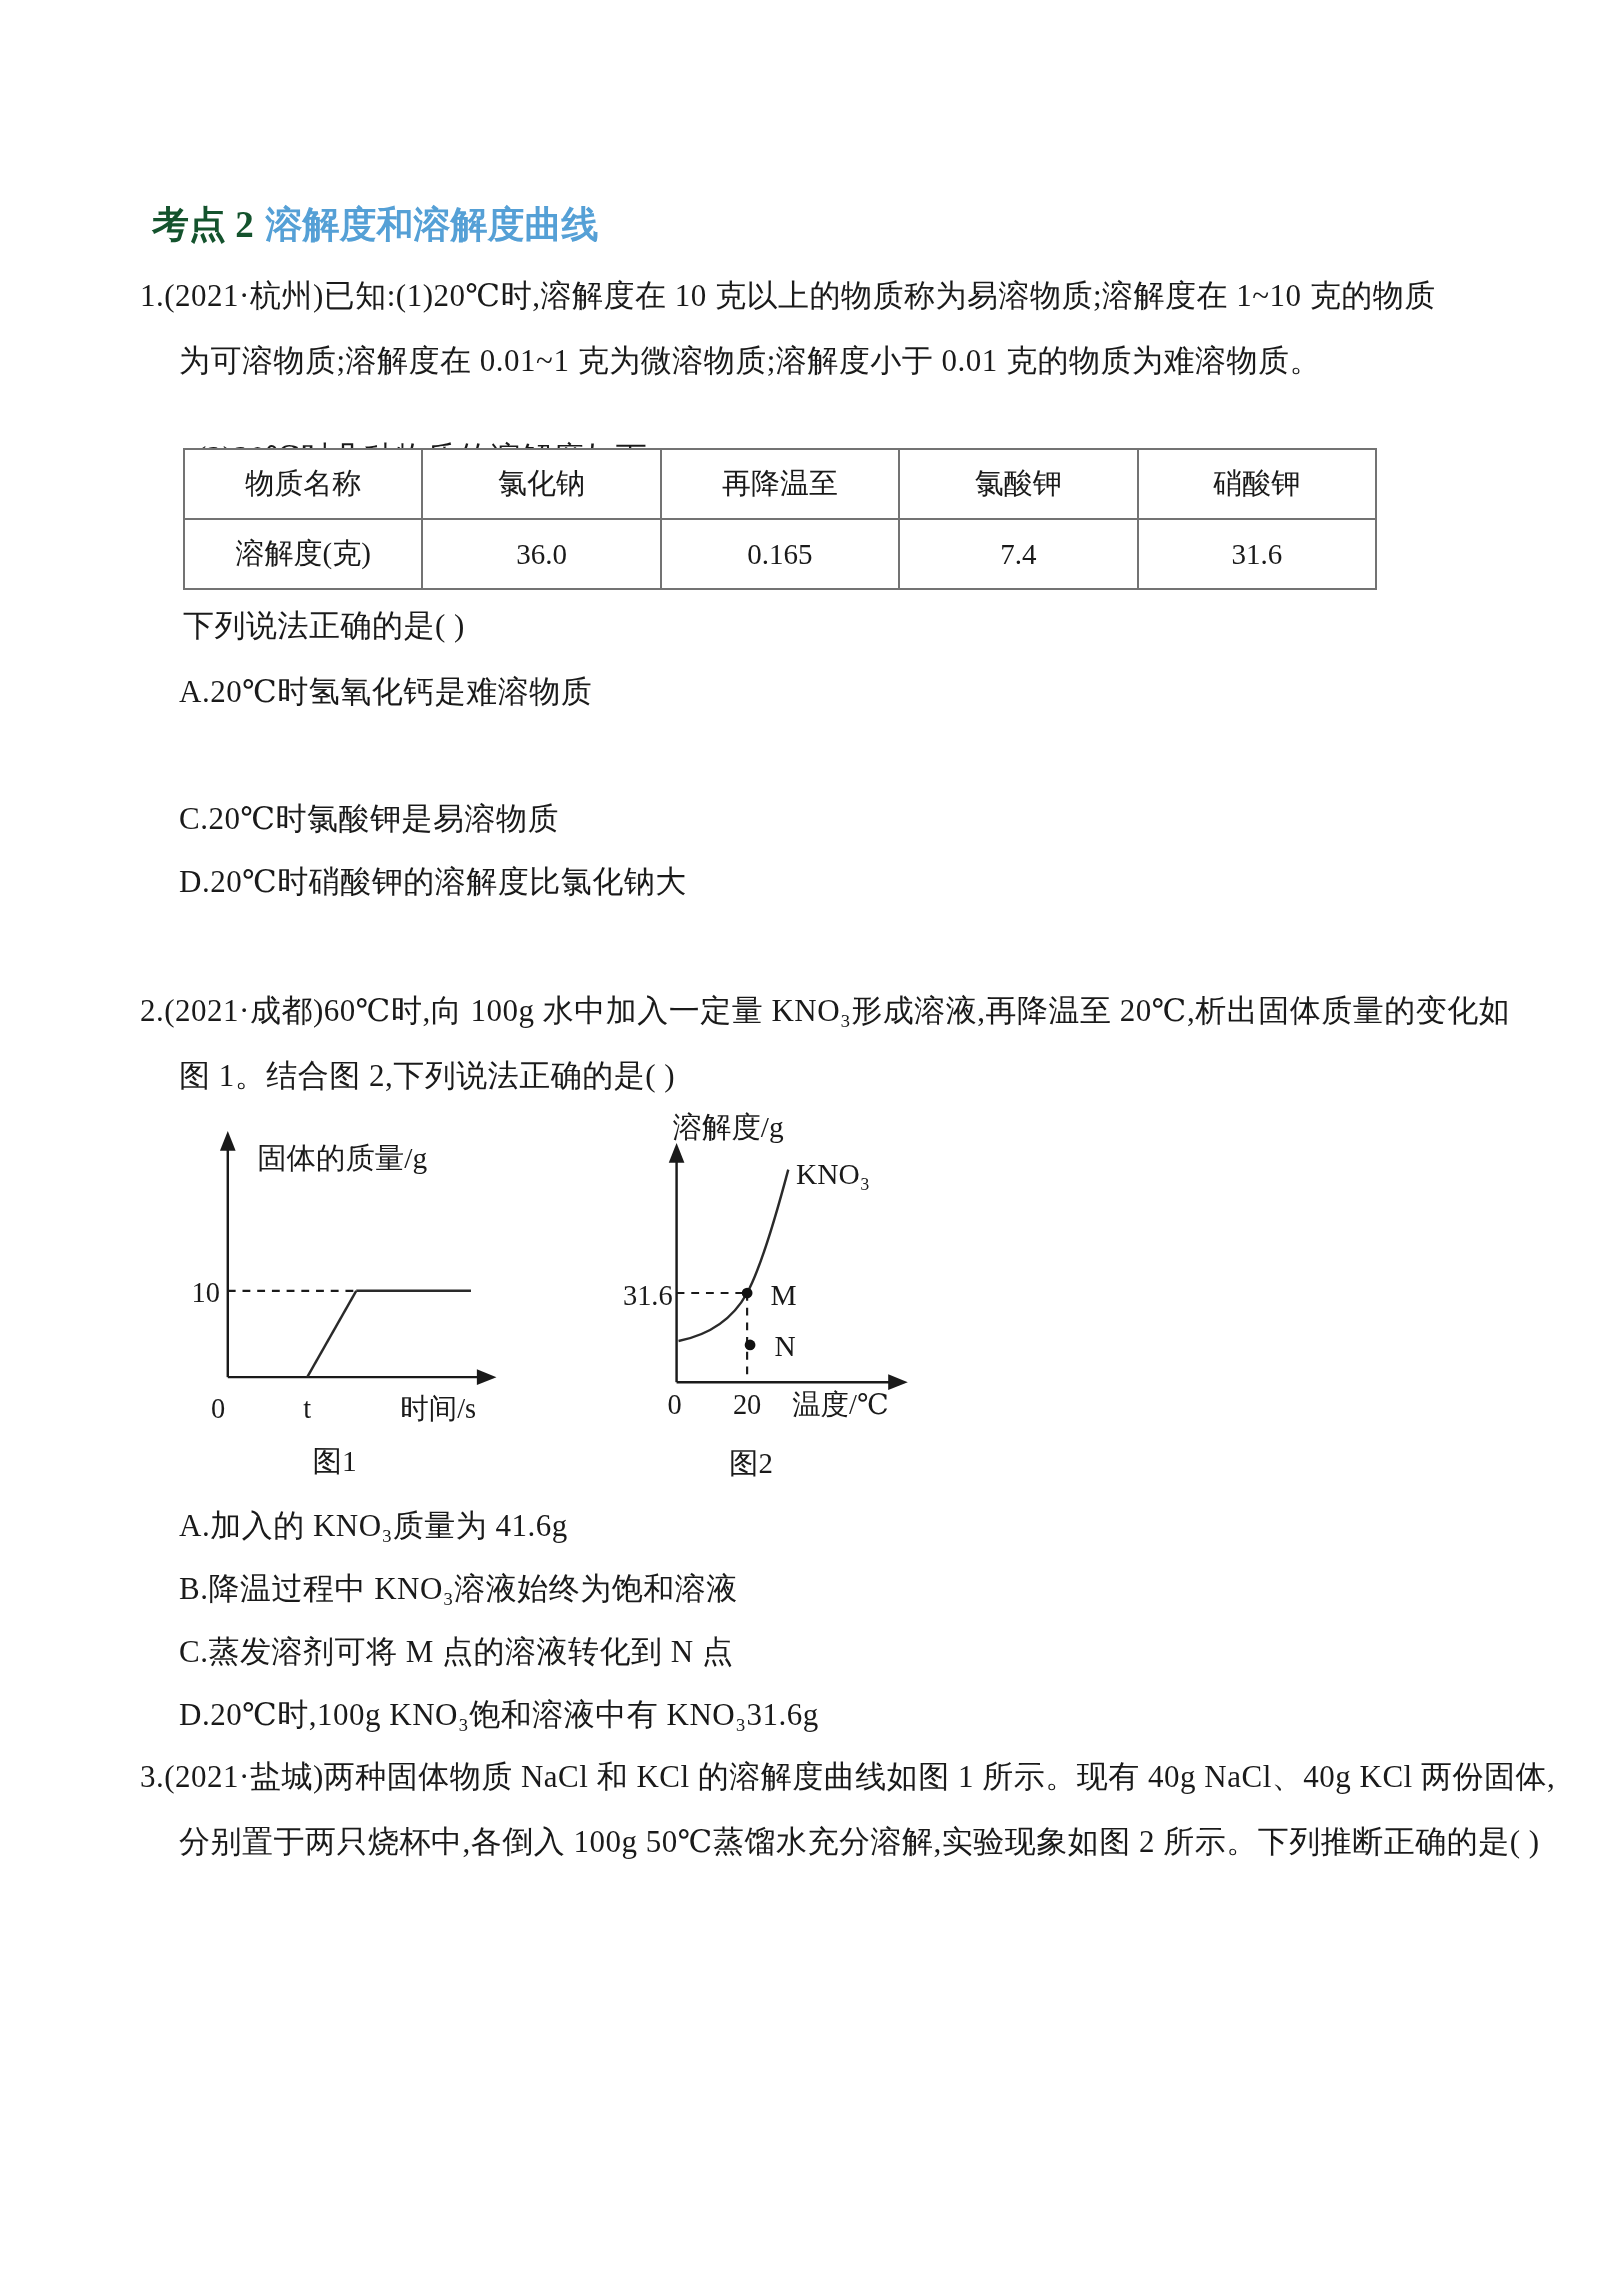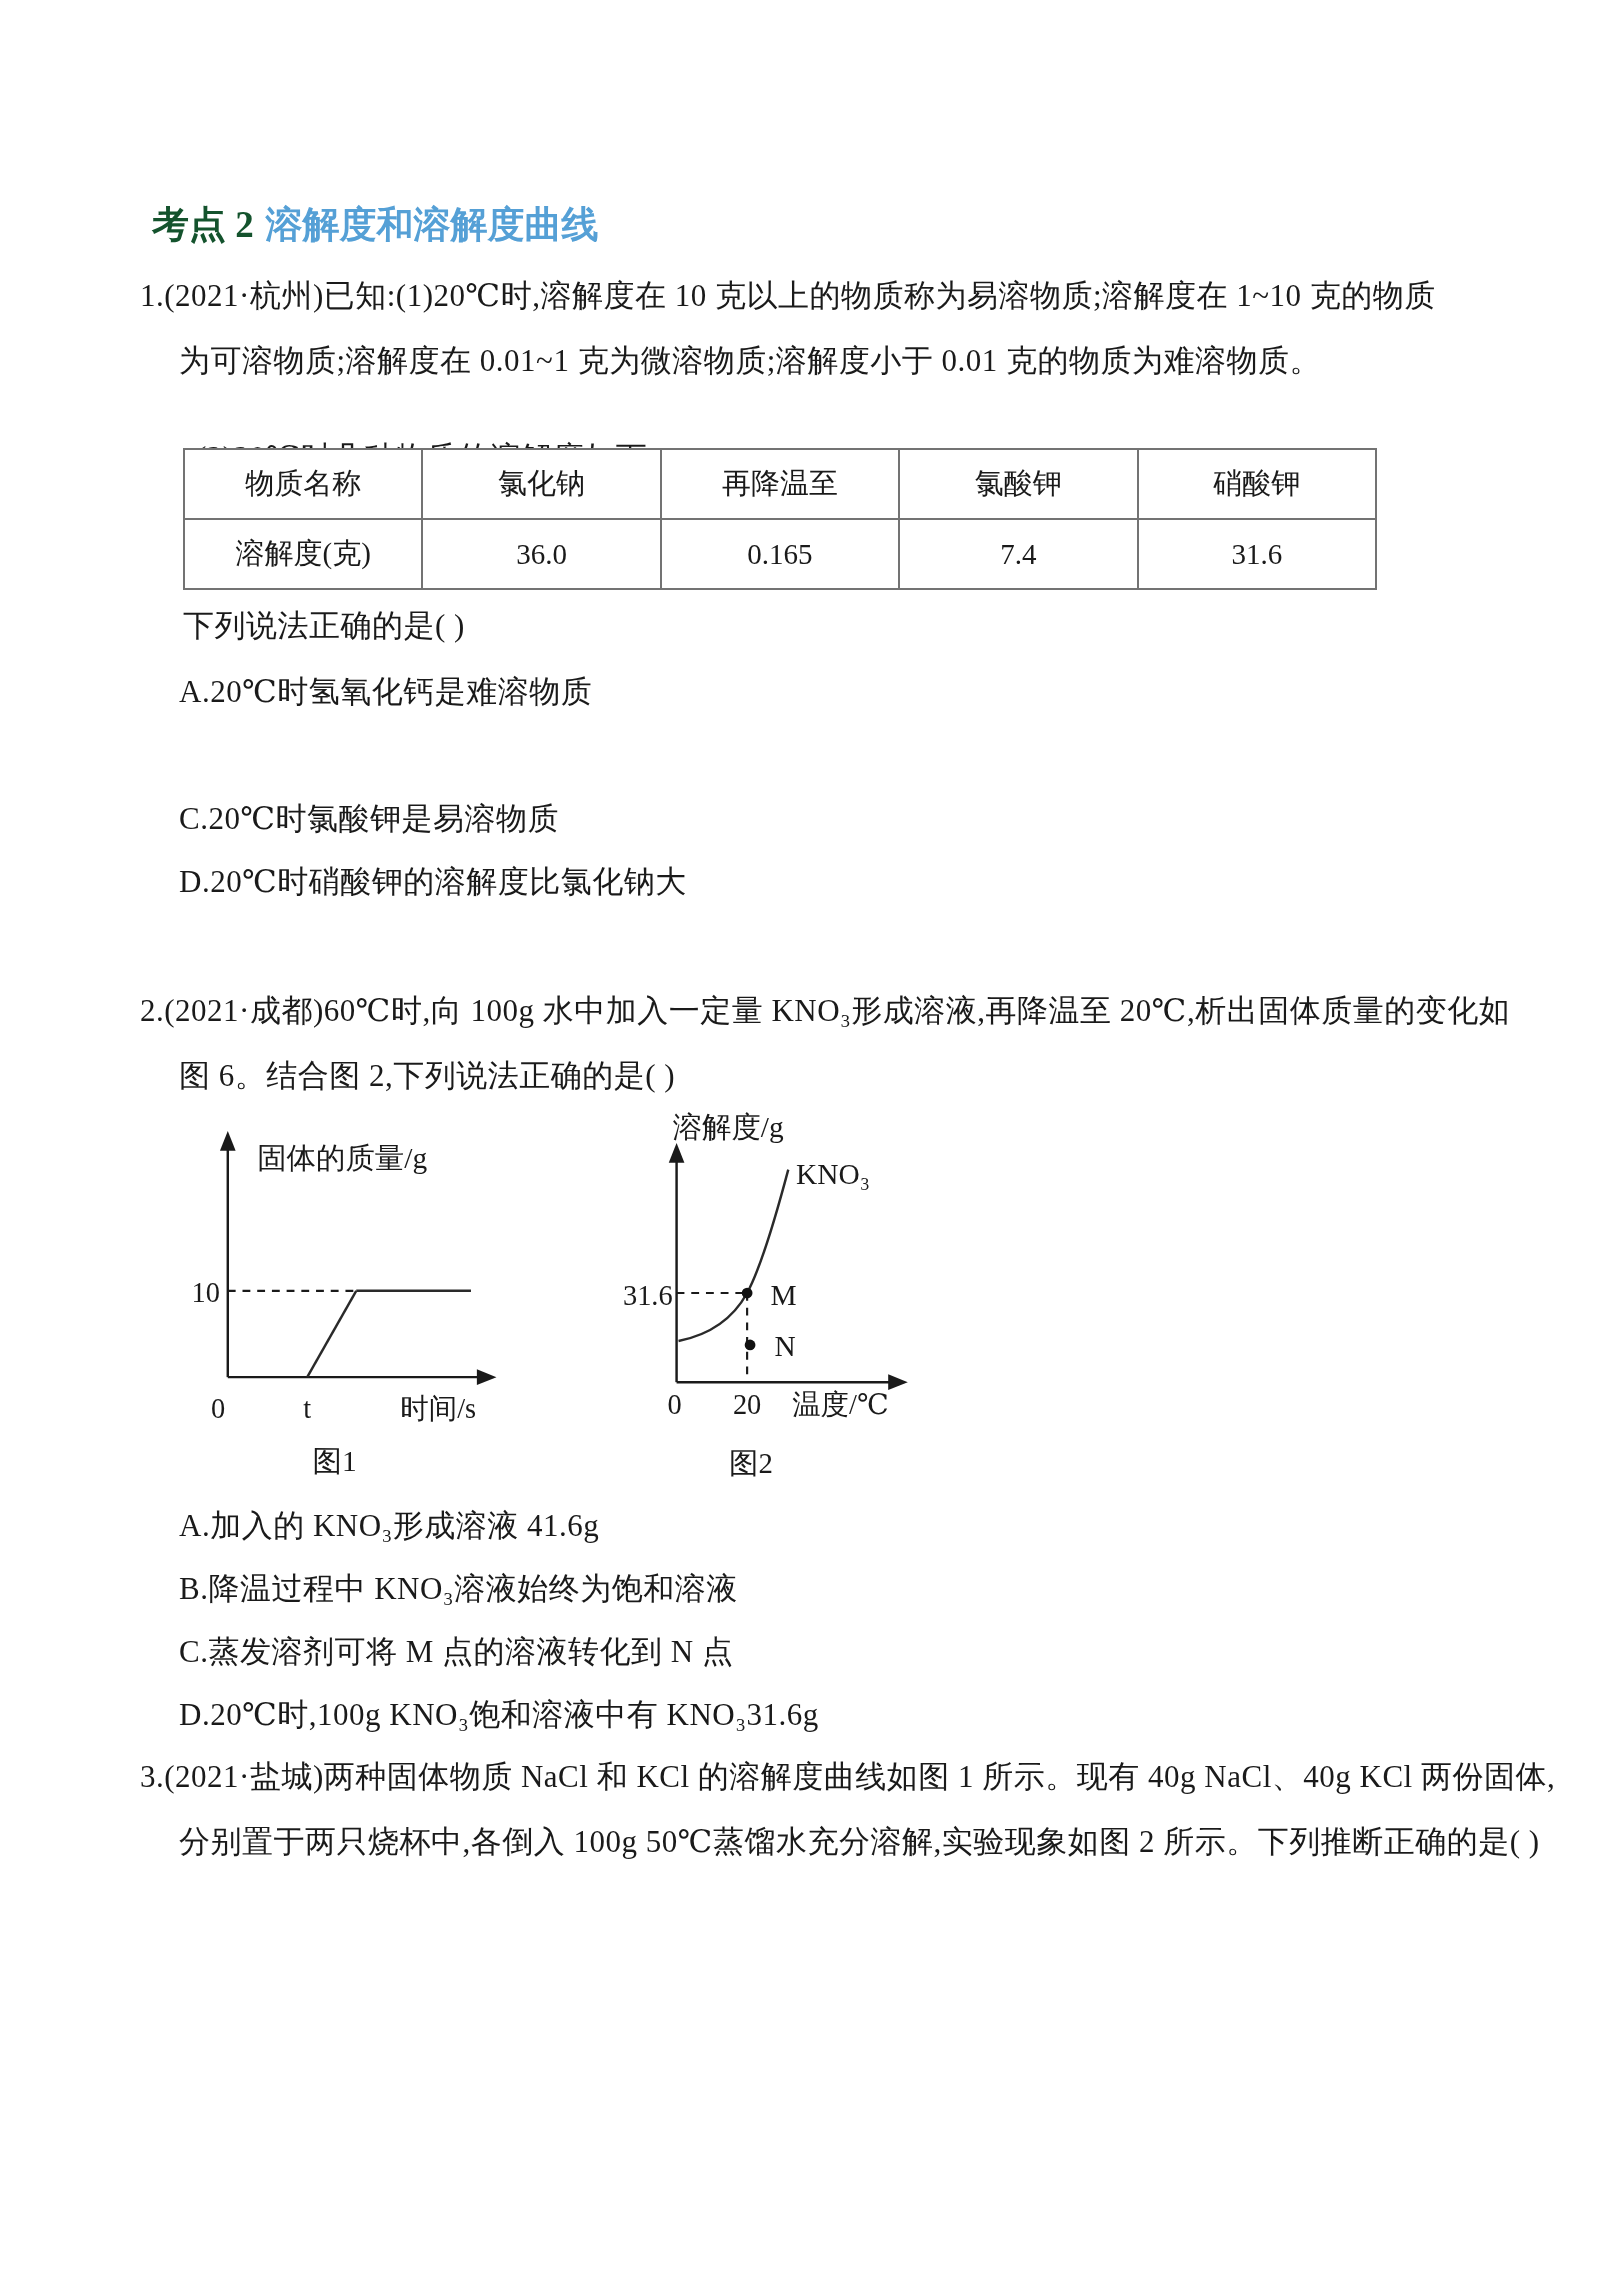--- a/index.html
+++ b/index.html
@@ -58,21 +58,21 @@
       </tr>
     </tbody>
   </table>
 
   <div class="line" style="top:605px;left:183px;">下列说法正确的是(      )</div>
   <div class="line cont-line" style="top:671px;">A.20℃时氢氧化钙是难溶物质</div>
   <div class="line cont-line" style="top:798px;">C.20℃时氯酸钾是易溶物质</div>
   <div class="line cont-line" style="top:861px;">D.20℃时硝酸钾的溶解度比氯化钠大</div>
 
   <div class="line num-line" style="top:990px;">2.(2021·成都)60℃时,向 100g 水中加入一定量 KNO₃形成溶液,再降温至 20℃,析出固体质量的变化如</div>
-  <div class="line cont-line" style="top:1055px;">图 6。结合图 2,下列说法正确的是(      )</div>
+  <div class="line cont-line" style="top:1055px;">图 1。结合图 2,下列说法正确的是(      )</div>
 
   <svg class="fig" style="left:167px;top:1127px;" width="353" height="363" viewBox="0 0 360 370">
     <line class="axis" x1="62" y1="255" x2="62" y2="16"></line>
     <polygon class="arrow" points="62,4 54,24 70,24"></polygon>
     <line class="axis" x1="62" y1="255" x2="322" y2="255"></line>
     <polygon class="arrow" points="336,255 316,247 316,263"></polygon>
     <line class="dash" x1="62" y1="167" x2="193" y2="167"></line>
     <line class="curve" x1="143" y1="255" x2="193" y2="167"></line>
     <line class="curve" x1="193" y1="167" x2="310" y2="167"></line>
     <text x="92" y="42" font-size="30">固体的质量/g</text>
@@ -97,21 +97,21 @@
     <text x="192" y="88" font-size="30">KNO₃</text>
     <text x="66" y="211" font-size="29" text-anchor="end">31.6</text>
     <text x="166" y="211" font-size="30">M</text>
     <text x="170" y="263" font-size="30">N</text>
     <text x="68" y="322" font-size="29" text-anchor="middle">0</text>
     <text x="142" y="322" font-size="29" text-anchor="middle">20</text>
     <text x="188" y="322" font-size="29">温度/℃</text>
     <text x="146" y="383" font-size="30" text-anchor="middle">图2</text>
   </svg>
 
-  <div class="line cont-line" style="top:1505px;">A.加入的 KNO₃形成溶液 41.6g</div>
+  <div class="line cont-line" style="top:1505px;">A.加入的 KNO₃质量为 41.6g</div>
   <div class="line cont-line" style="top:1568px;">B.降温过程中 KNO₃溶液始终为饱和溶液</div>
   <div class="line cont-line" style="top:1631px;">C.蒸发溶剂可将 M 点的溶液转化到 N 点</div>
   <div class="line cont-line" style="top:1694px;">D.20℃时,100g KNO₃饱和溶液中有 KNO₃31.6g</div>
 
   <div class="line num-line" style="top:1756px;">3.(2021·盐城)两种固体物质 NaCl 和 KCl 的溶解度曲线如图 1 所示。现有 40g NaCl、40g KCl 两份固体,</div>
   <div class="line cont-line" style="top:1821px;">分别置于两只烧杯中,各倒入 100g 50℃蒸馏水充分溶解,实验现象如图 2 所示。下列推断正确的是(      )</div>
 
 </div>
 
 

